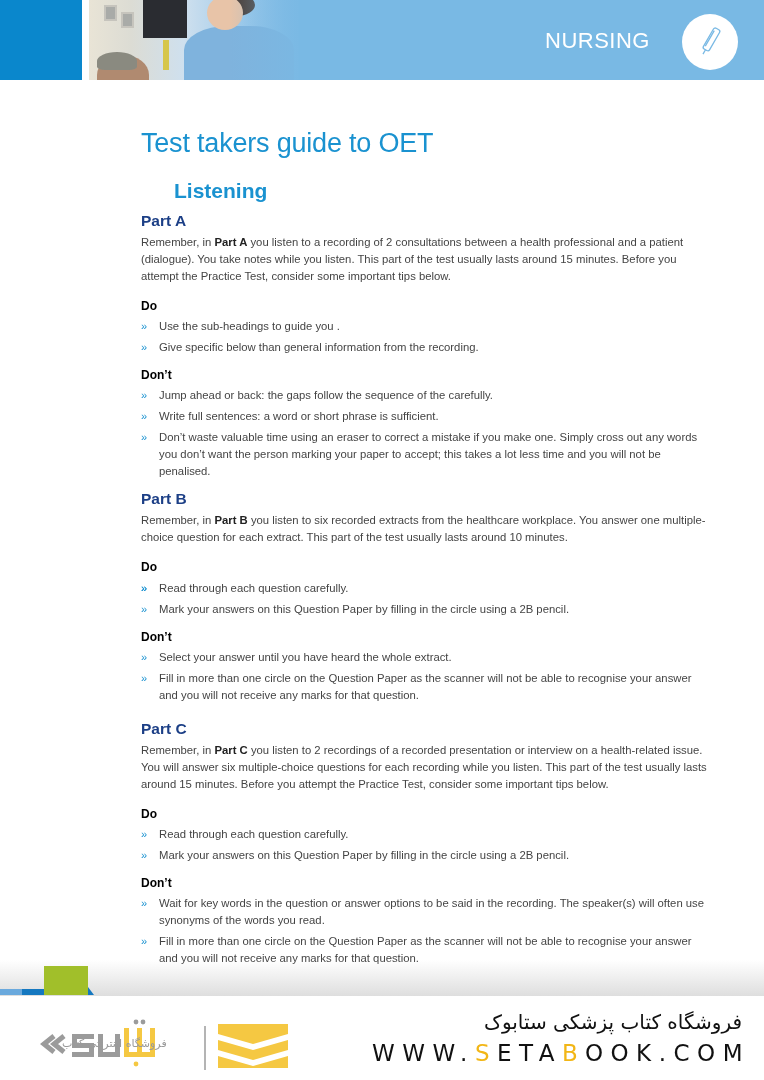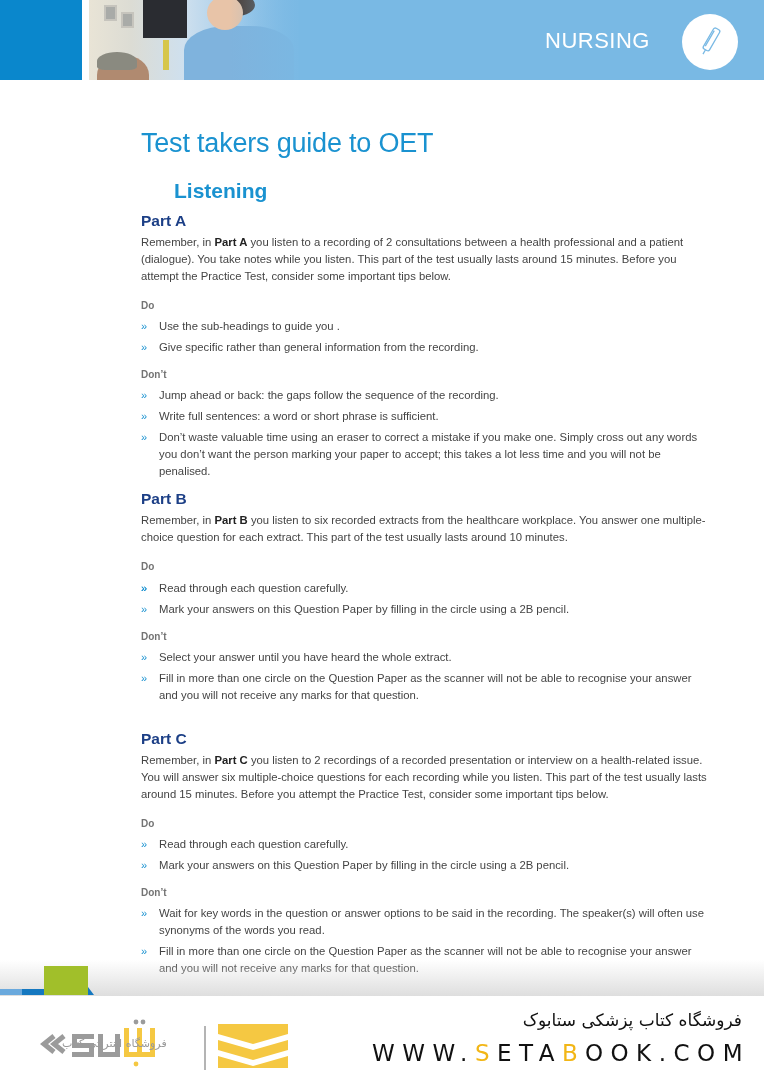--- a/index.html
+++ b/index.html
@@ -26,36 +26,36 @@
   .hdr-circle { position: absolute; left: 682px; top: 14px; width: 56px; height: 56px; border-radius: 50%; background: #ffffff; }
   .hdr-circle svg { position: absolute; left: 14px; top: 12px; }
 
   
   .content { position: absolute; left: 141px; top: 126px; width: 570px; }
   .page-title { font-size: 27px; color: #1a92d0; font-weight: normal; line-height: 34px; letter-spacing: -0.2px; }
   .section-title { font-size: 21px; color: #1a92d0; margin-top: 18px; line-height: 26px; margin-left: 33px; }
   .part-title { font-size: 15.5px; color: #1c3f86; line-height: 20px; }
   .para { font-size: 11.3px; line-height: 17px; color: #444; margin-top: 3px; }
   .para b { color: #222; }
-  .sub-title { font-size: 10px; color: #737373; line-height: 18px; }
+  .sub-title { font-size: 12px; color: #000000; line-height: 18px; }
   ul.tips { list-style: none; }
   ul.tips li { position: relative; padding-left: 18px; font-size: 11.3px; line-height: 17px; color: #444; }
   ul.tips li .bullet { position: absolute; left: 0; top: 0; color: #1a92d0; font-size: 11px; }
 
   
   .bottom-shade { position: absolute; left: 0; top: 960px; width: 764px; height: 36px; background: linear-gradient(180deg, rgba(220,220,220,0) 0%, #dedede 100%); }
   .footer-bar-blue1 { position: absolute; left: 0; top: 989px; width: 22px; height: 6px; background: #6aa9dd; }
   .footer-bar-blue2 { position: absolute; left: 22px; top: 989px; width: 22px; height: 6px; background: #1578c0; }
   .footer-green { position: absolute; left: 44px; top: 966px; width: 44px; height: 29px; background: #a1bf2a; }
   .footer-tri { position: absolute; left: 88px; top: 987px; width: 0; height: 0; border-left: 6px solid #1578c0; border-top: 8px solid transparent; }
 
   
   .wm { position: absolute; left: 0; top: 996px; width: 764px; height: 84px; background: #ffffff; }
   .wm-logo { position: absolute; left: 40px; top: 18px; width: 250px; height: 60px; }
-  .wm-fa-title { position: absolute; right: 22px; top: 14px; font-size: 17px; color: #111; direction: rtl; font-family: "DejaVu Sans", sans-serif; }
+  .wm-fa-title { position: absolute; right: 22px; top: 14px; font-size: 20px; color: #111; direction: rtl; font-family: "DejaVu Sans", sans-serif; }
   .wm-url { position: absolute; right: 14px; top: 44px; font-size: 23px; letter-spacing: 7.5px; color: #111; font-family: "DejaVu Sans", sans-serif; }
   .wm-url .hl { color: #f2b616; }
   .wm-sub { position: absolute; left: 62px; top: 41px; font-size: 11px; color: #9a9a9a; direction: rtl; font-family: "DejaVu Sans", sans-serif; }
 </style>
 </head>
 <body>
 
 <div class="header">
   <div class="hdr-left"></div>
   <div class="hdr-photo">
@@ -86,25 +86,25 @@
 <div class="content">
   <h1 class="page-title">Test takers guide to OET</h1>
   <h2 class="section-title">Listening</h2>
 
   <div style="margin-top:7px;">
     <h3 class="part-title">Part A</h3>
     <p class="para"><span>Remember, in </span><b>Part A</b><span> you listen to a recording of 2 consultations between a health professional and a patient (dialogue). You take notes while you listen. This part of the test usually lasts around 15 minutes. Before you attempt the Practice Test, consider some important tips below.</span></p>
     <h4 class="sub-title" style="margin-top:12px;">Do</h4>
     <ul class="tips" style="margin-top:3px;">
       <li style="margin-bottom:4px;"><span class="bullet">»</span><span>Use the sub-headings to guide you .</span></li>
-      <li><span class="bullet">»</span><span>Give specific rather than general information from the recording.</span></li>
+      <li><span class="bullet">»</span><span>Give specific below than general information from the recording.</span></li>
     </ul>
     <h4 class="sub-title" style="margin-top:10px;">Don’t</h4>
     <ul class="tips" style="margin-top:3px;">
-      <li style="margin-bottom:4px;"><span class="bullet">»</span><span>Jump ahead or back: the gaps follow the sequence of the recording.</span></li>
+      <li style="margin-bottom:4px;"><span class="bullet">»</span><span>Jump ahead or back: the gaps follow the sequence of the carefully.</span></li>
       <li style="margin-bottom:4px;"><span class="bullet">»</span><span>Write full sentences: a word or short phrase is sufficient.</span></li>
       <li><span class="bullet">»</span><span>Don’t waste valuable time using an eraser to correct a mistake if you make one. Simply cross out any words you don’t want the person marking your paper to accept; this takes a lot less time and you will not be penalised.</span></li>
     </ul>
   </div>
 
   <div style="margin-top:9px;">
     <h3 class="part-title">Part B</h3>
     <p class="para"><span>Remember, in </span><b>Part B</b><span> you listen to six recorded extracts from the healthcare workplace. You answer one multiple-choice question for each extract. This part of the test usually lasts around 10 minutes.</span></p>
     <h4 class="sub-title" style="margin-top:12px;">Do</h4>
     <ul class="tips" style="margin-top:3px;">
@@ -112,21 +112,21 @@
       <li style="margin-bottom:4px;"><span class="bullet">»</span><span>Read through each question carefully.</span></li>
       <li><span class="bullet">»</span><span>Mark your answers on this Question Paper by filling in the circle using a 2B pencil.</span></li>
     </ul>
     <h4 class="sub-title" style="margin-top:10px;">Don’t</h4>
     <ul class="tips" style="margin-top:3px;">
       <li style="margin-bottom:4px;"><span class="bullet">»</span><span>Select your answer until you have heard the whole extract.</span></li>
       <li><span class="bullet">»</span><span>Fill in more than one circle on the Question Paper as the scanner will not be able to recognise your answer and you will not receive any marks for that question.</span></li>
     </ul>
   </div>
 
-  <div style="margin-top:25px;">
+  <div style="margin-top:15px;">
     <h3 class="part-title">Part C</h3>
     <p class="para"><span>Remember, in </span><b>Part C</b><span> you listen to 2 recordings of a recorded presentation or interview on a health-related issue. You will answer six multiple-choice questions for each recording while you listen. This part of the test usually lasts around 15 minutes. Before you attempt the Practice Test, consider some important tips below.</span></p>
     <h4 class="sub-title" style="margin-top:12px;">Do</h4>
     <ul class="tips" style="margin-top:3px;">
       <li style="margin-bottom:4px;"><span class="bullet">»</span><span>Read through each question carefully.</span></li>
       <li><span class="bullet">»</span><span>Mark your answers on this Question Paper by filling in the circle using a 2B pencil.</span></li>
     </ul>
     <h4 class="sub-title" style="margin-top:10px;">Don’t</h4>
     <ul class="tips" style="margin-top:3px;">
       <li style="margin-bottom:4px;"><span class="bullet">»</span><span>Wait for key words in the question or answer options to be said in the recording. The speaker(s) will often use synonyms of the words you read.</span></li>

